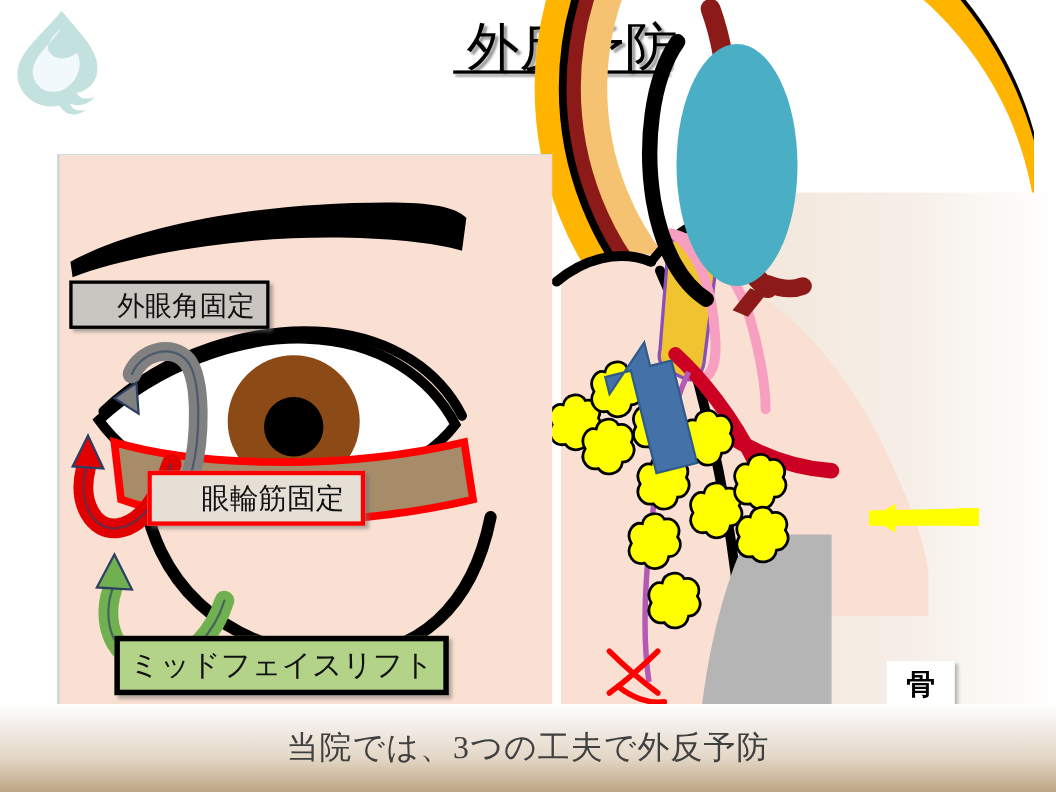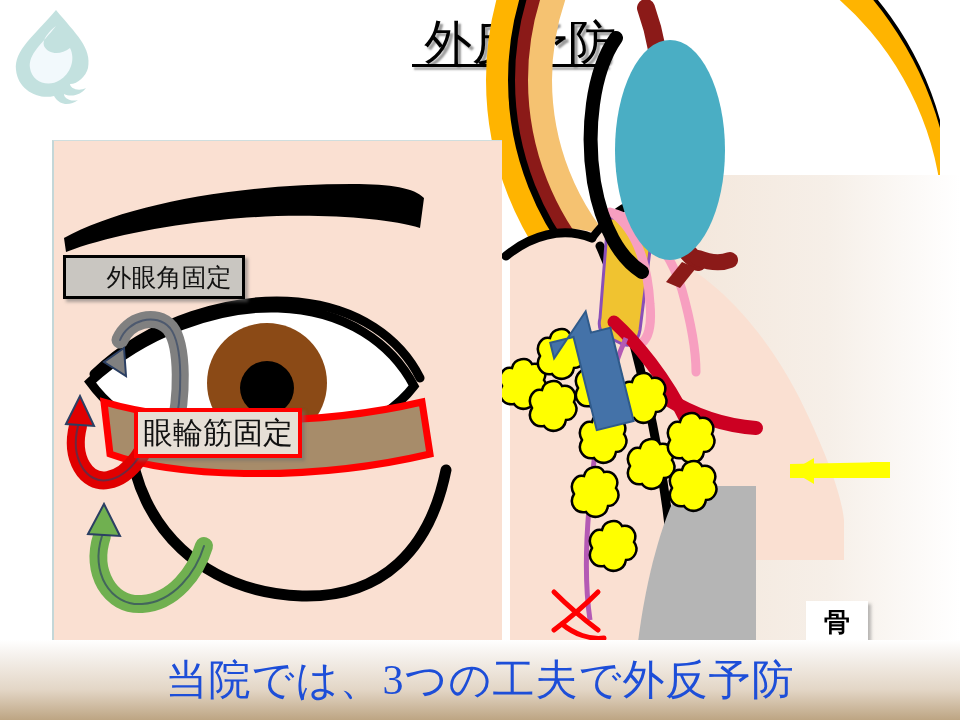--- a/index.html
+++ b/index.html
@@ -12,21 +12,21 @@
   #slide{position:absolute;left:0;top:0;width:960px;height:720px;background:#ffffff;overflow:hidden;}
 
   
   .footer-band{
     position:absolute;left:0;top:640px;width:960px;height:80px;
     background:linear-gradient(to bottom,#ffffff 0%,#f6f2ee 18%,#e3d6c6 62%,#bda583 100%);
   }
   .footer-text{
     position:absolute;left:0;top:648px;width:960px;height:64px;
     display:flex;align-items:center;justify-content:center;
-    font-size:42px;color:#1d4ed8;letter-spacing:1px;
+    font-size:29px;color:#404040;letter-spacing:1px;
     font-family:"Liberation Serif","DejaVu Serif",serif;
     white-space:nowrap;
   }
 
   
   .title{
     position:absolute;left:330px;top:8px;width:380px;height:70px;
     display:flex;align-items:center;justify-content:center;
     font-size:48px;color:#000;white-space:nowrap;
     font-family:"Liberation Serif","DejaVu Serif",serif;
@@ -54,23 +54,24 @@
     position:absolute;display:flex;align-items:center;justify-content:center;
     white-space:nowrap;font-family:"Liberation Serif","DejaVu Serif",serif;color:#111;
   }
   .lbl-canthus{
     left:63px;top:255px;width:146px;height:38px;
     background:#c9c6c1;border:3px solid #000;font-size:25px;
     box-shadow:3px 3px 3px rgba(110,110,110,.55);
     padding-left:30px;
   }
   .lbl-orbicularis{
-    left:134px;top:408px;width:160px;height:42px;
-    background:#e6dfd6;border:4px solid #ff0000;font-size:30px;
+    left:134px;top:428px;width:160px;height:42px;
+    background:#e6dfd6;border:4px solid #ff0000;font-size:26px;
     box-shadow:3px 3px 3px rgba(110,110,110,.5);
+    padding-left:30px;
   }
   .lbl-midface{
     left:104px;top:578px;width:294px;height:44px;
     background:#b3d388;border:5px solid #000;font-size:27px;
     box-shadow:3px 3px 3px rgba(110,110,110,.5);
   }
   .lbl-bone{
     left:806px;top:601px;width:62px;height:42px;
     background:#ffffff;font-size:26px;color:#000;font-weight:bold;
     box-shadow:3px 3px 3px rgba(120,120,120,.5);
@@ -240,19 +241,20 @@
       <path d="M 50 396 C 38 432, 58 466, 90 464 C 122 462, 144 432, 152 406" fill="none" stroke="#70b050" stroke-width="18" stroke-linecap="round"></path>
       <path d="M 50 396 C 38 432, 58 466, 90 464 C 122 462, 144 432, 152 406" fill="none" stroke="#2b3f63" stroke-width="2" stroke-linecap="round" opacity="0.65"></path>
       <path d="M 36 394 L 52 364 L 68 396 Z" fill="#70b050" stroke="#2b3f63" stroke-width="2"></path>
     </g>
   </svg>
 
   <div class="lbl lbl-canthus">外眼角固定</div>
 
   <div class="lbl lbl-orbicularis">眼輪筋固定</div>
 
+  <div class="lbl lbl-midface">ミッドフェイスリフト</div>
 
   <div class="lbl lbl-bone">骨</div>
 
   <div class="footer-band"></div>
   <div class="footer-text">当院では、3つの工夫で外反予防</div>
 
 </div>
 
 </body></html>

